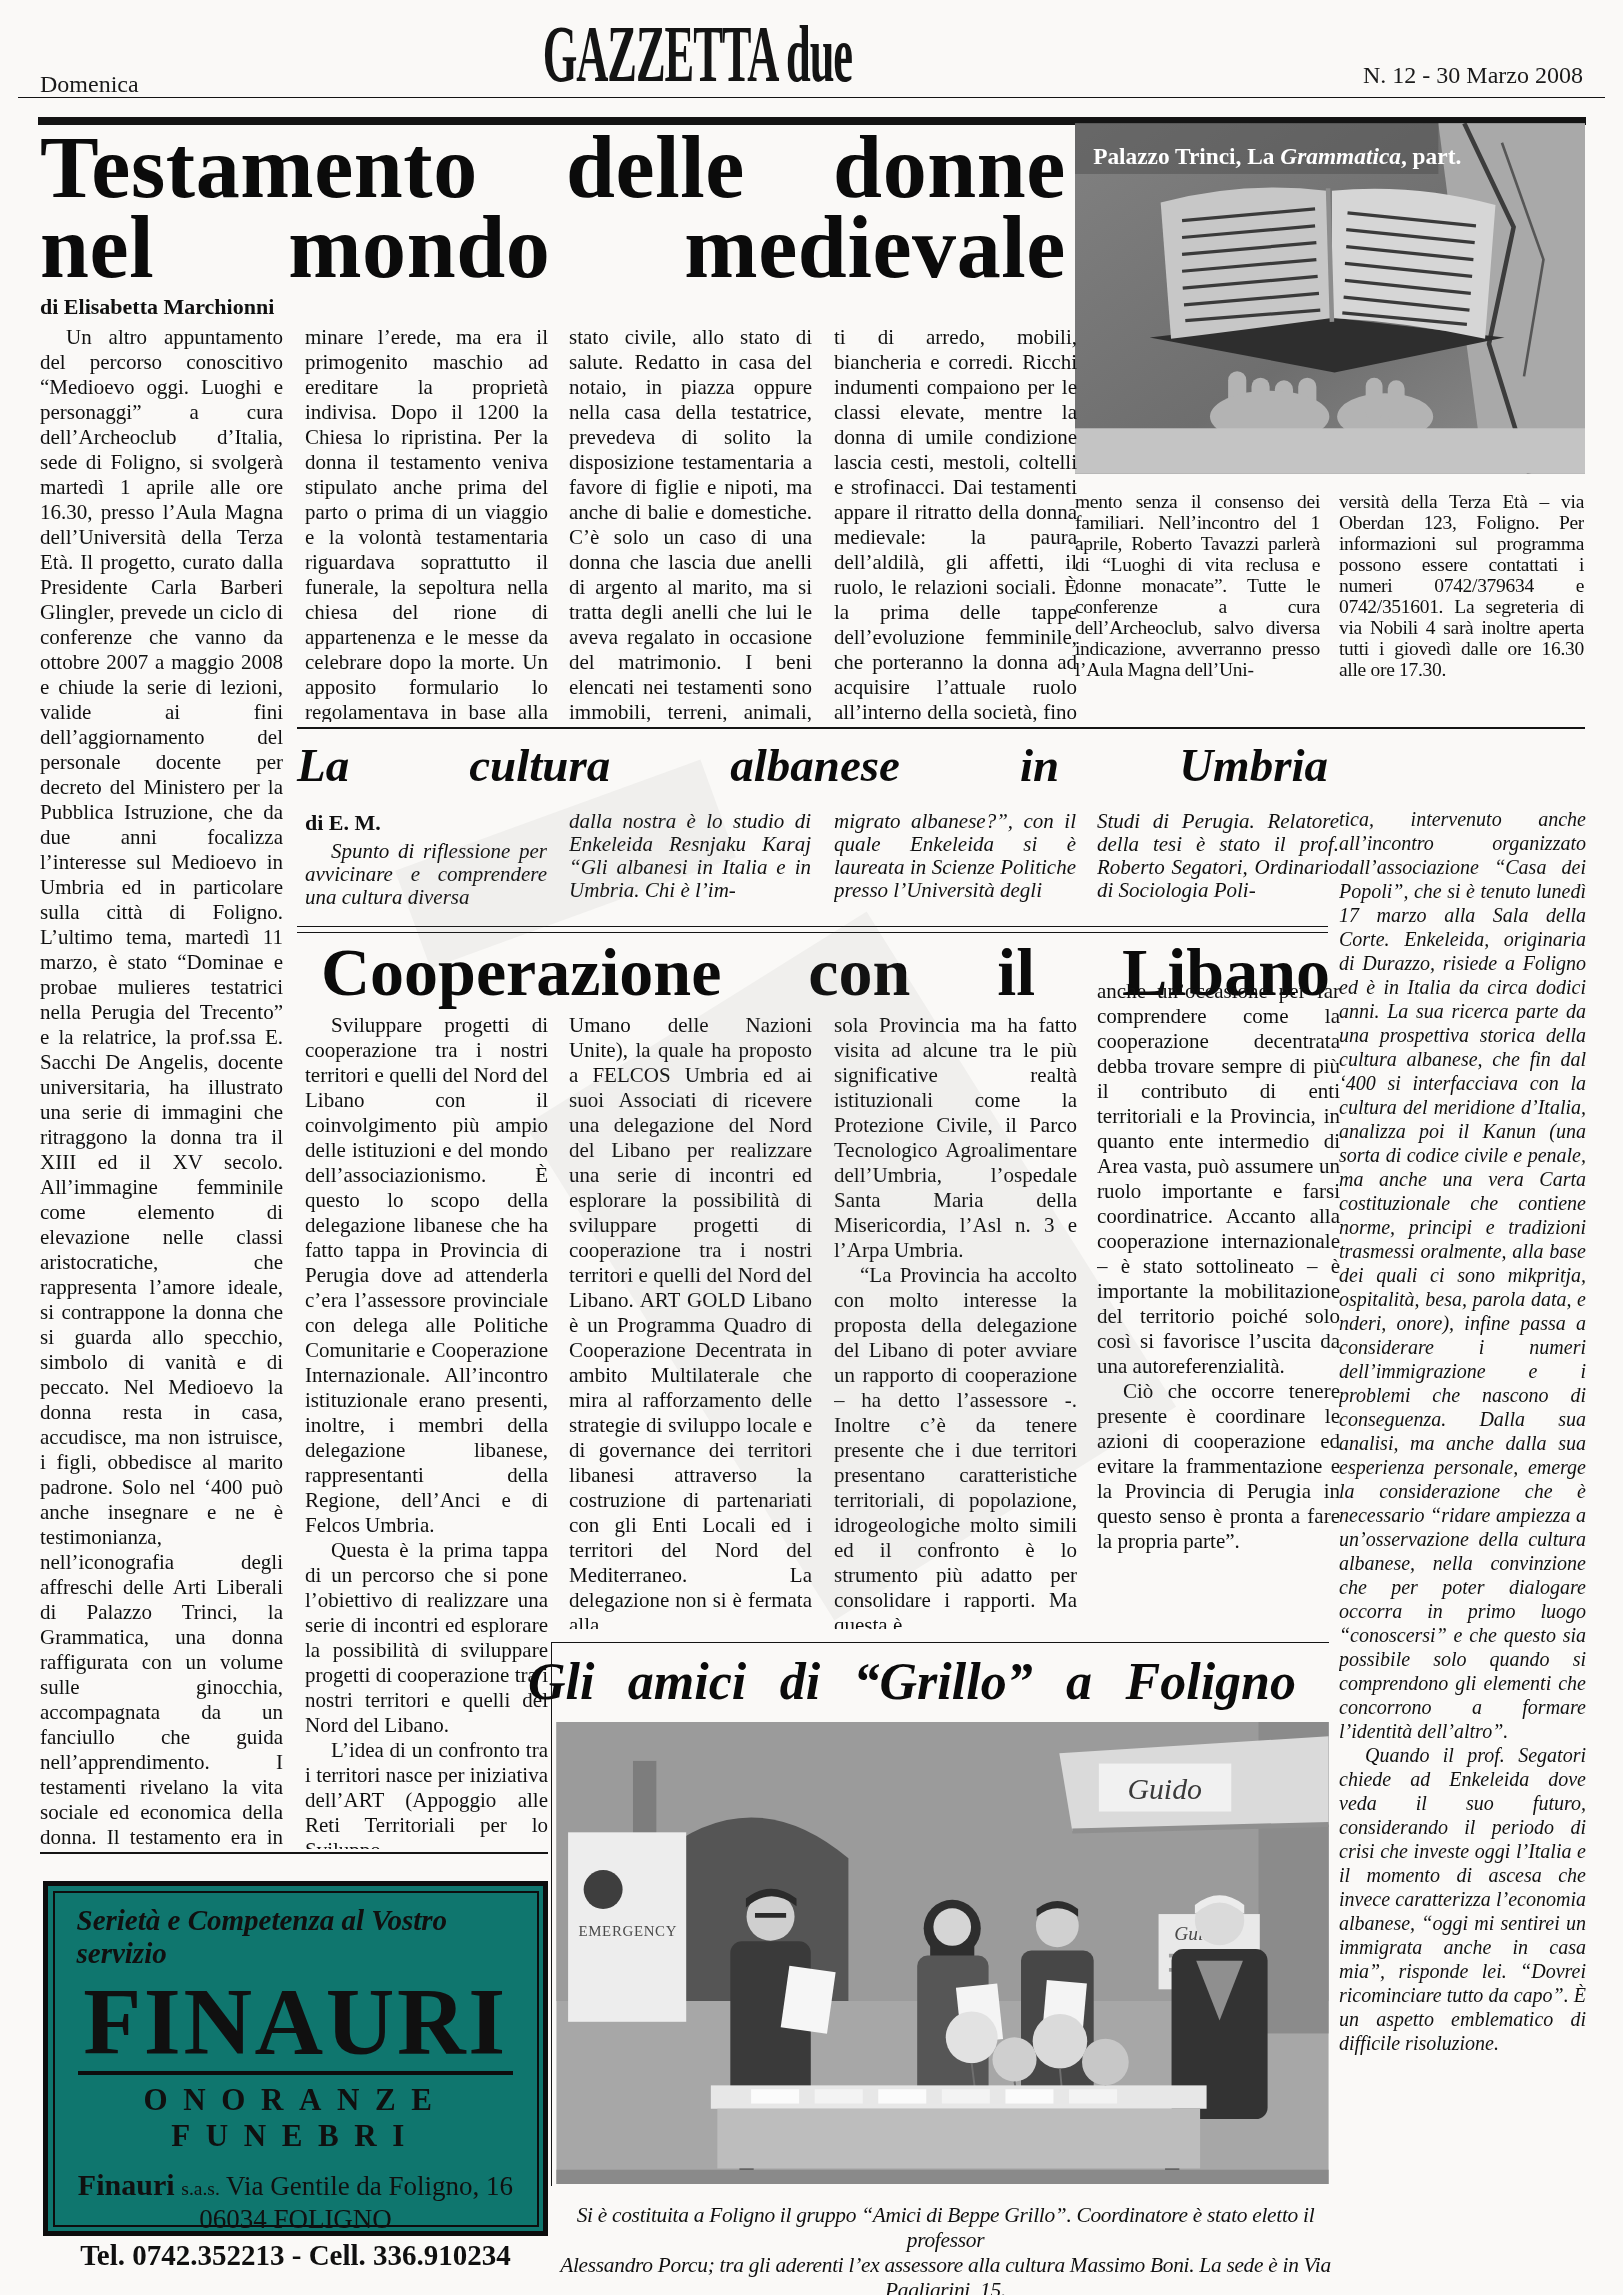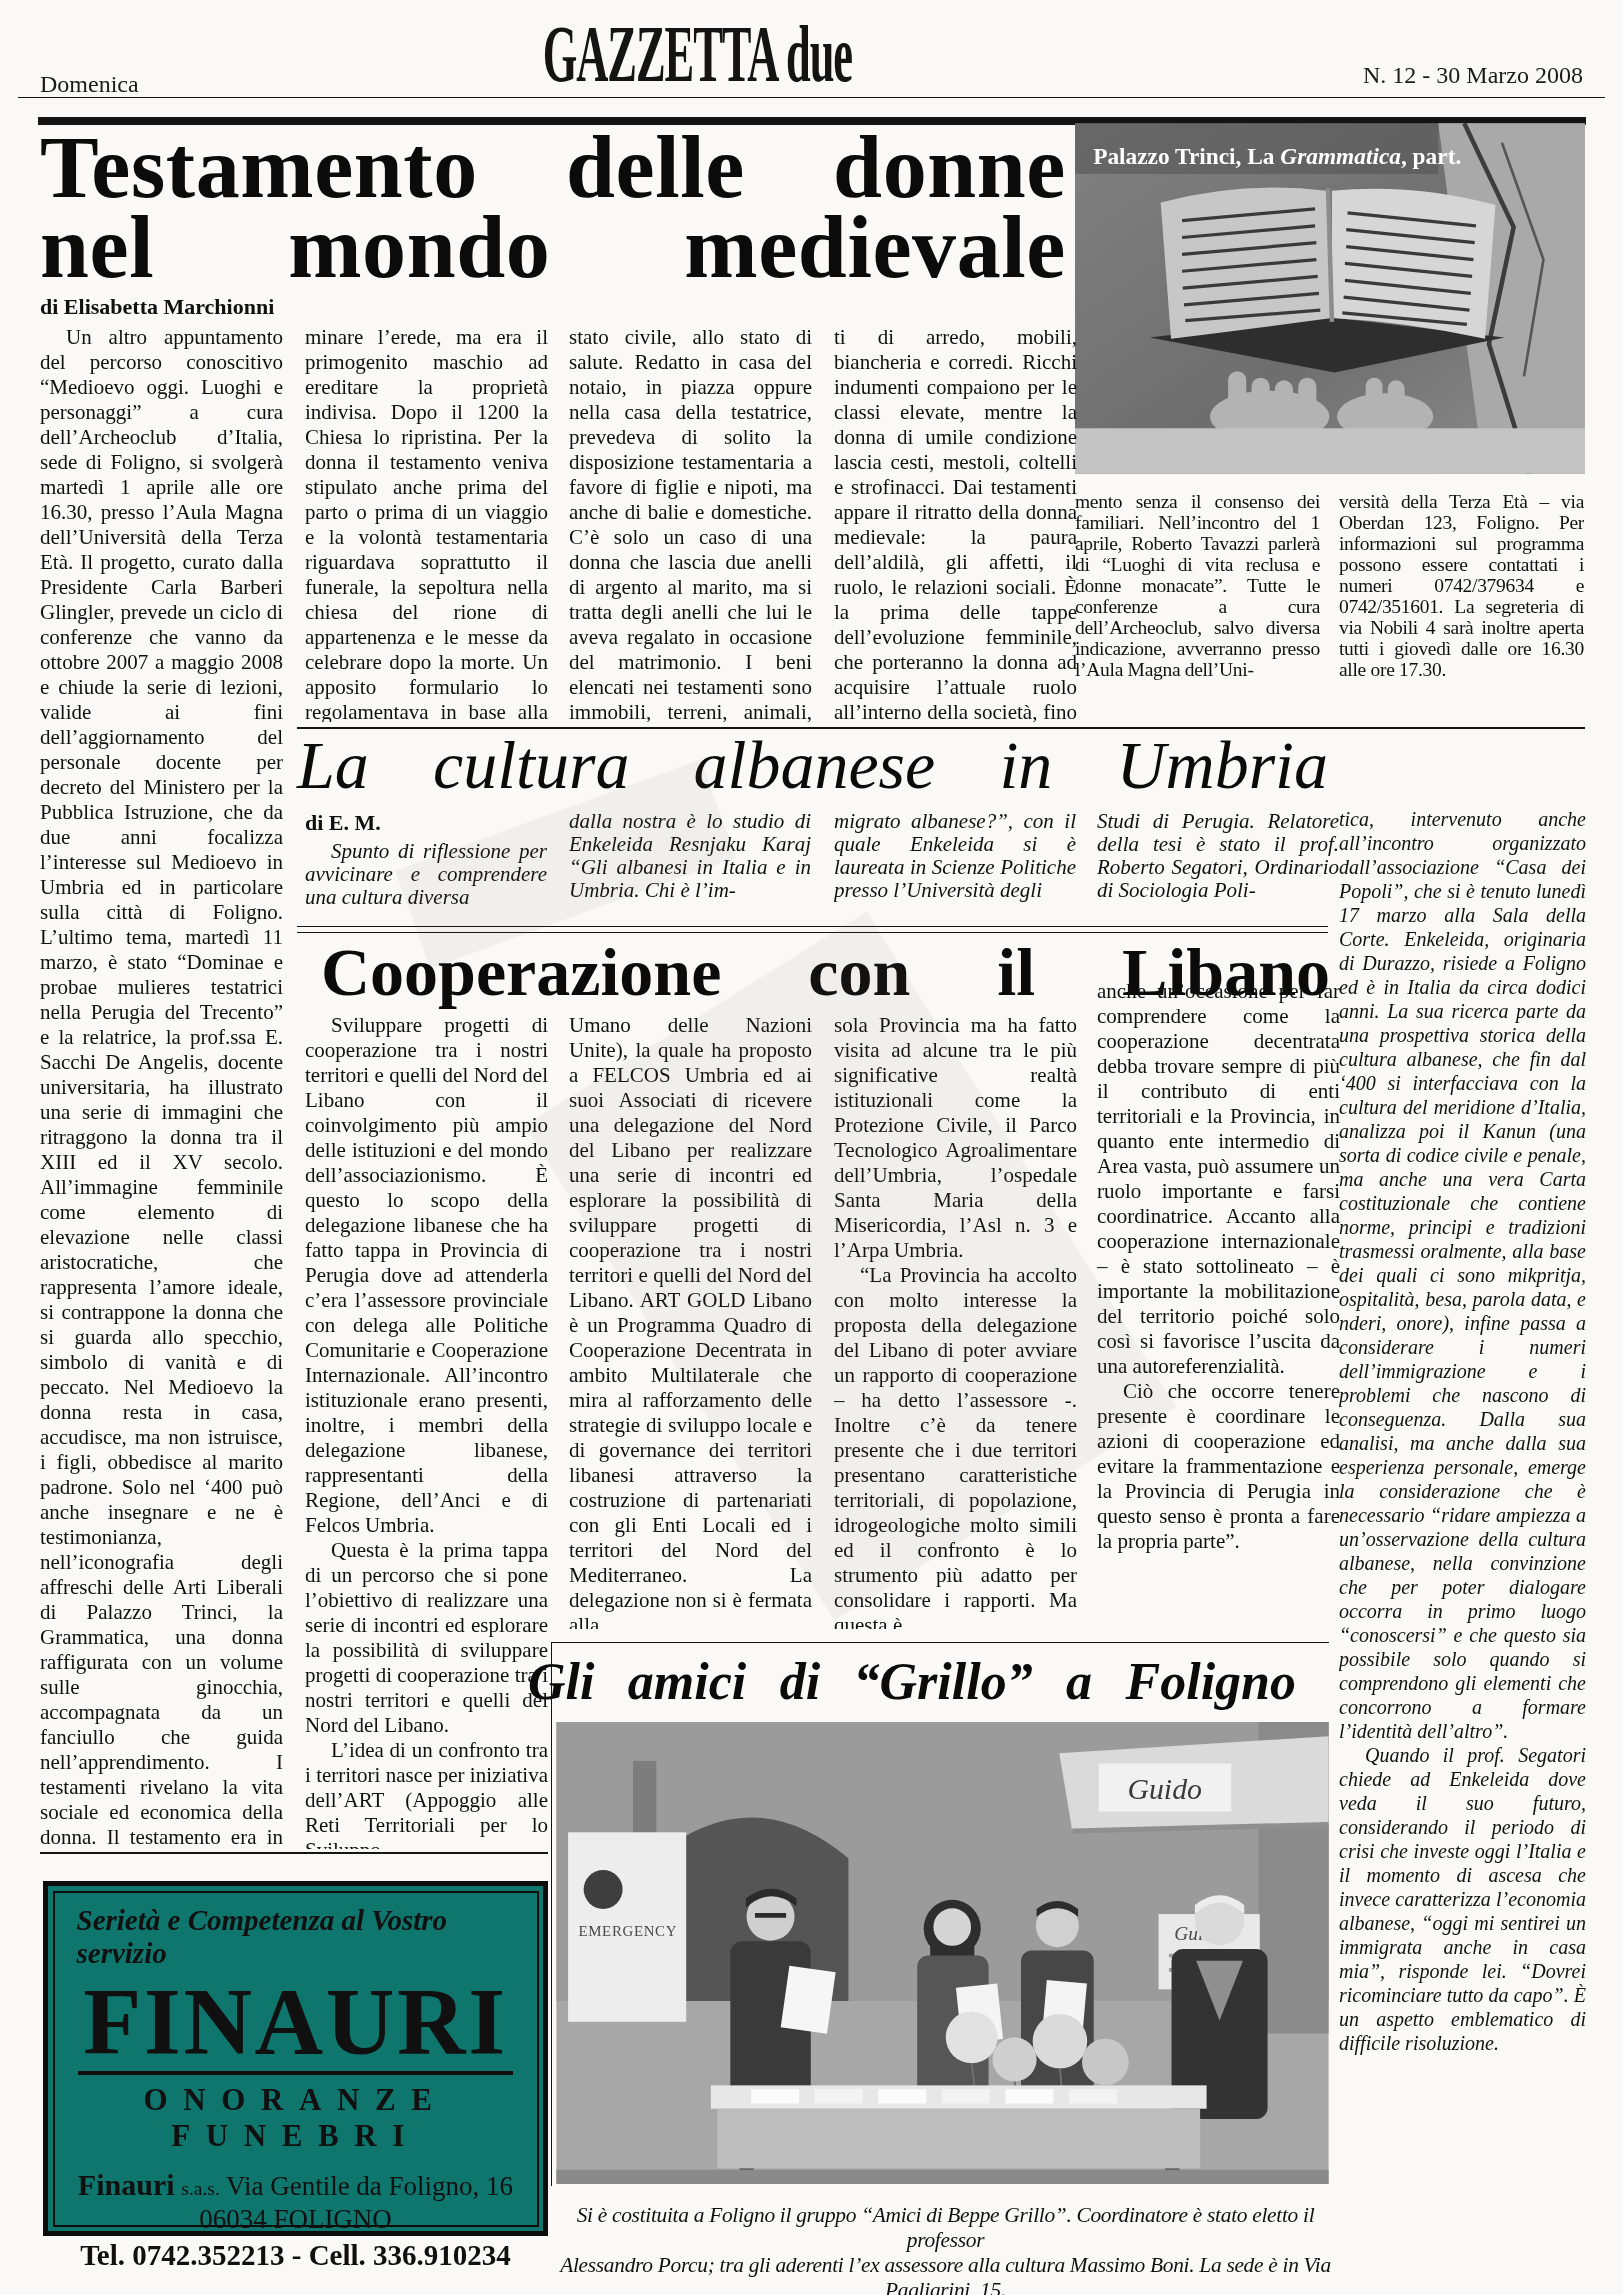--- a/index.html
+++ b/index.html
@@ -18,21 +18,21 @@
   .masthead-wrap { left:0; top:34px; width:1395px; text-align:center; }
   .masthead {
     display:inline-block; font-size:57px; font-weight:bold; letter-spacing:-1.3px;
     transform:scale(0.78,1.42); transform-origin:center bottom; color:#141414;
   }
   .rule { background:#141414; }
 
   
   .jl { text-align:justify; text-align-last:justify; }
   .h-main { font-size:88px; font-weight:bold; line-height:78px; letter-spacing:0.6px; color:#0b0b0b; }
-  .h-alb  { font-size:68px; font-weight:normal; font-style:italic; line-height:66px; color:#0b0b0b; }
+  .h-alb  { font-size:47px; font-weight:bold; font-style:italic; line-height:66px; color:#0b0b0b; }
   .h-lib  { font-size:68px; font-weight:bold; line-height:66px; color:#0b0b0b;margin-left:24px; }
   .h-gri  { font-size:52px;  font-weight:bold; font-style:italic; line-height:60px; color:#0b0b0b; }
 
   .byline { font-size:22px; font-weight:bold; }
 
   
   .col {
     overflow:hidden; text-align:justify;
     font-size:21px; line-height:25px;
   }

